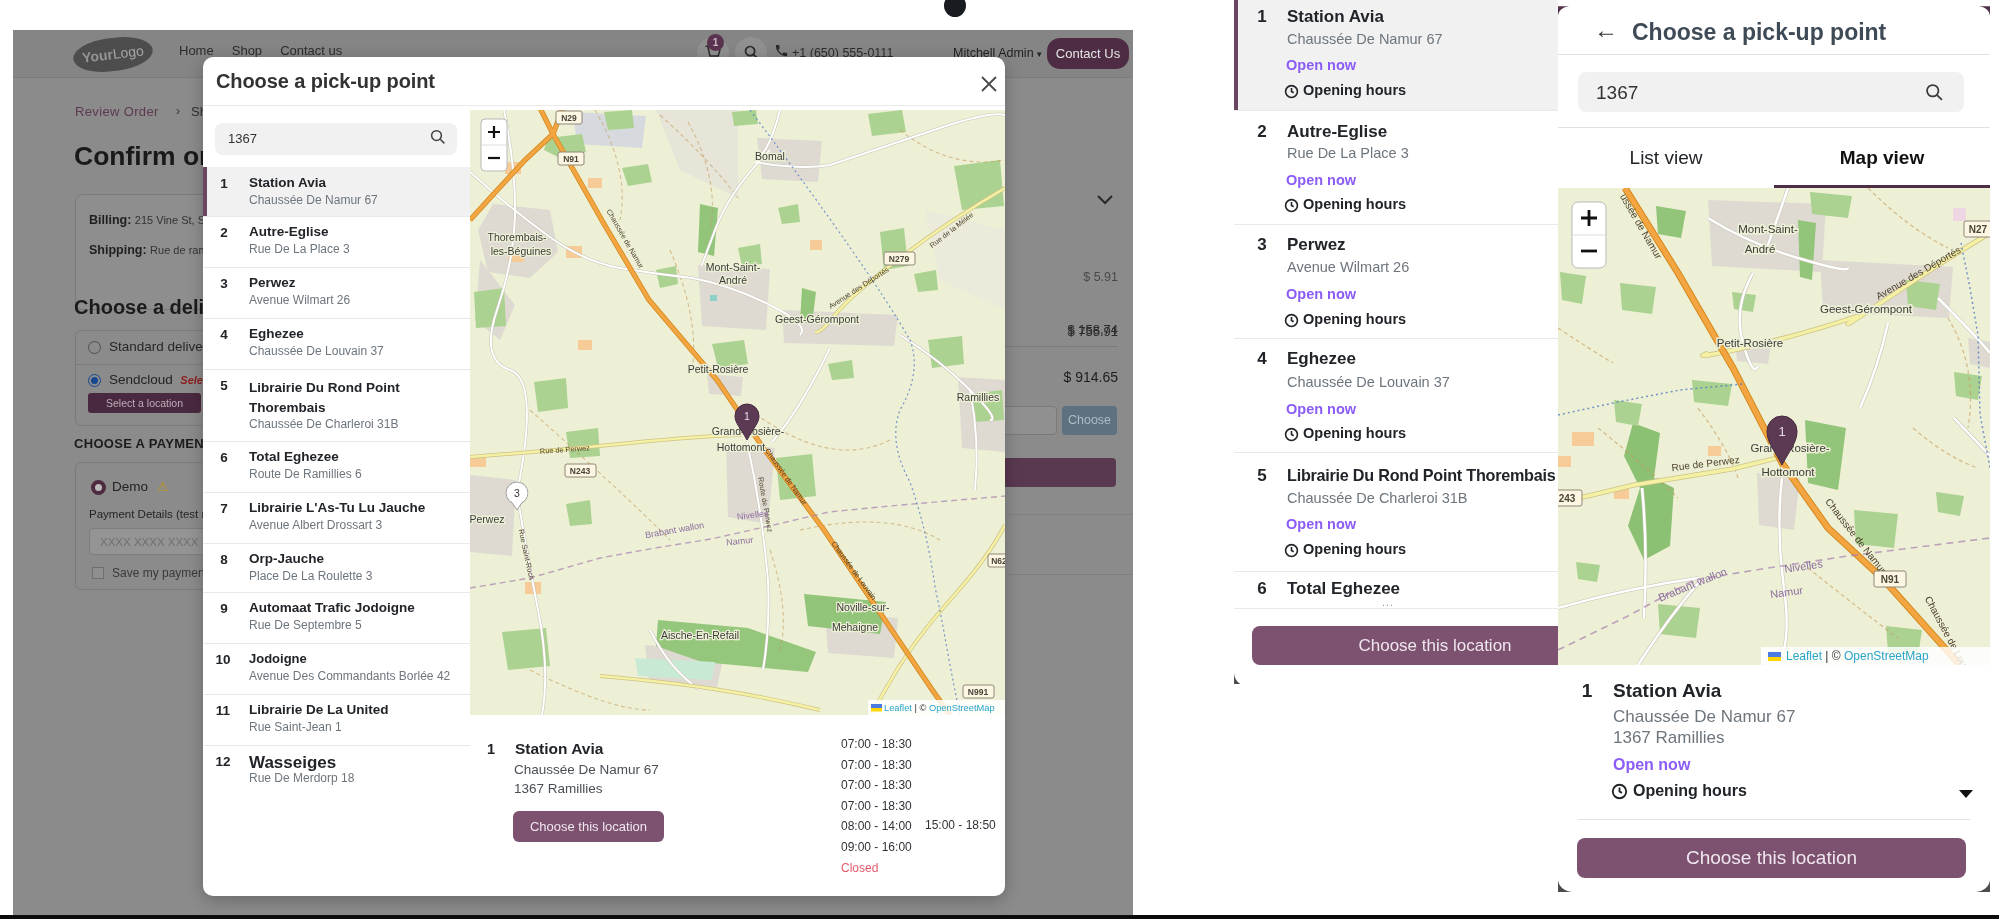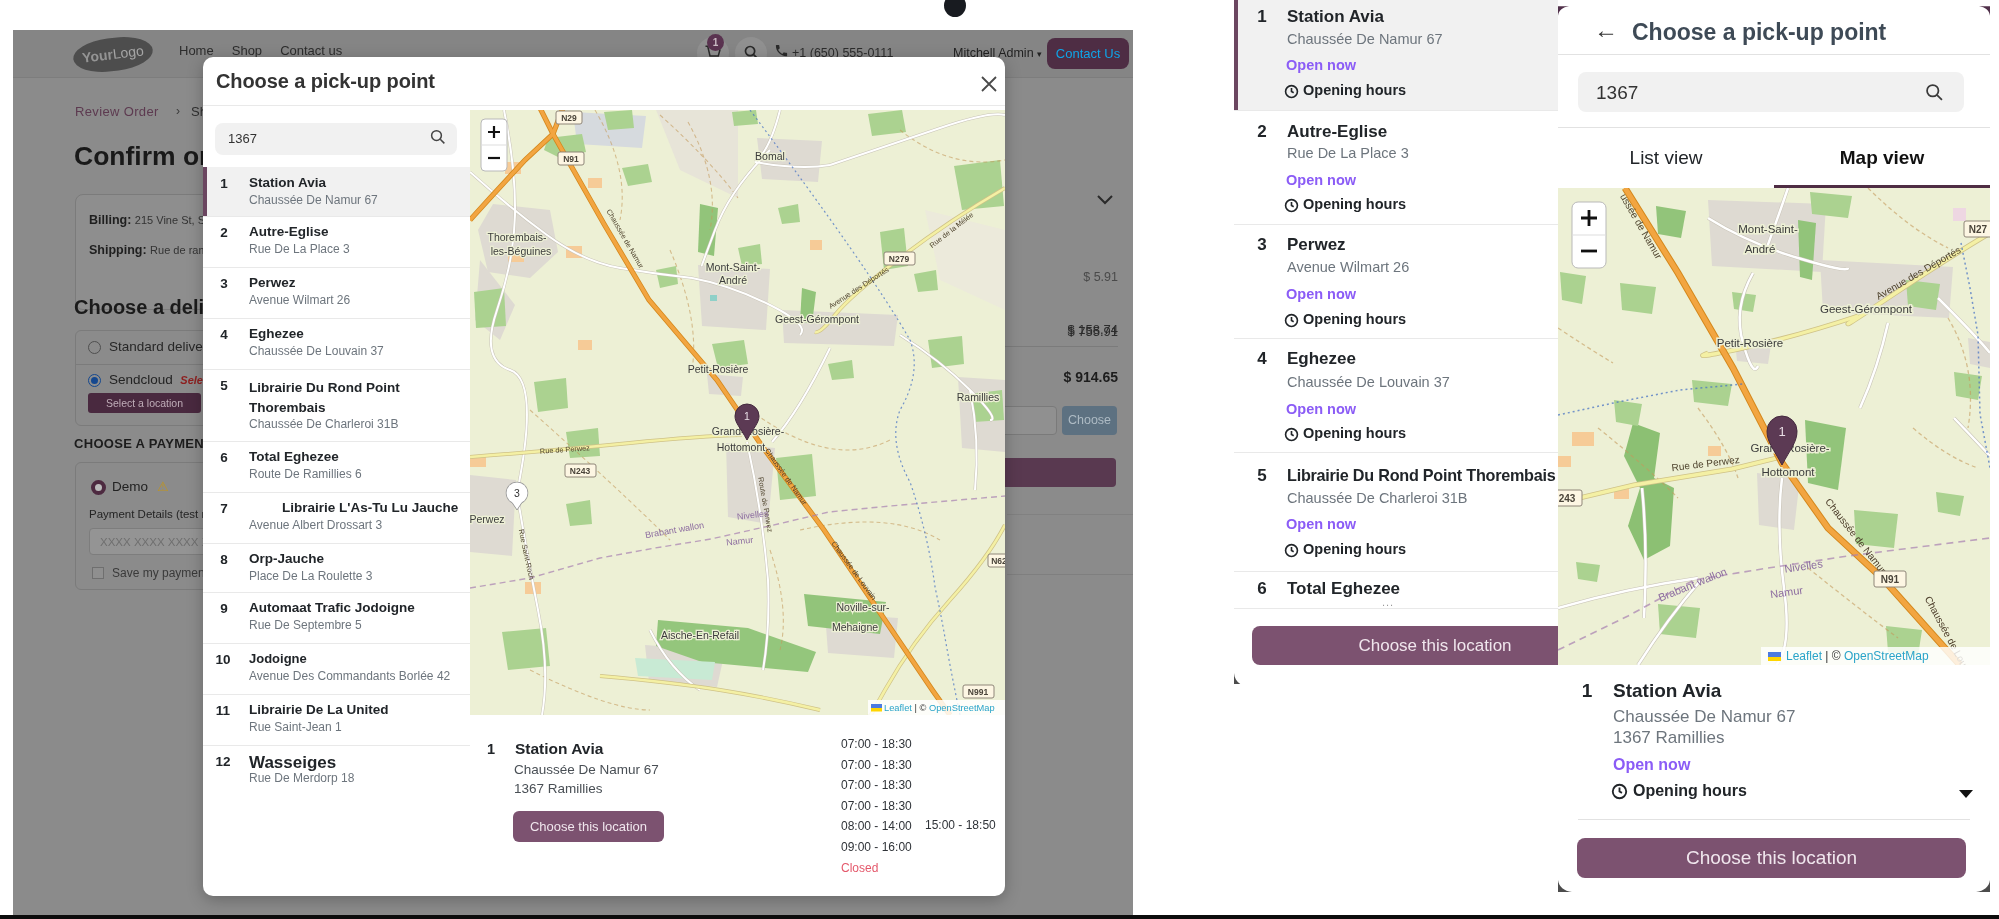--- a/index.html
+++ b/index.html
@@ -31,21 +31,21 @@
   <svg class="abs" style="left:730px;top:14px;" width="17" height="17" viewBox="0 0 24 24" fill="none" stroke="#2a2a2a" stroke-width="2.4">
         <circle cx="10" cy="10" r="6.5"></circle>
         <path d="M15 15l6 6"></path>
       </svg>
   <div class="abs" style="left:694px;top:4px;width:17px;height:17px;border-radius:50%;background:#5a3350;color:#c9bac3;font-size:10px;font-weight:bold;text-align:center;line-height:17px;">1</div>
   <svg class="abs" style="left:761px;top:13px;" width="15" height="15" viewBox="0 0 24 24" fill="#2a2a2a">
         <path d="M6.6 10.8c1.4 2.8 3.8 5.1 6.6 6.6l2.2-2.2c.3-.3.7-.4 1-.2 1.1.4 2.3.6 3.6.6.6 0 1 .4 1 1V20c0 .6-.4 1-1 1C10.6 21 3 13.4 3 4c0-.6.4-1 1-1h3.5c.6 0 1 .4 1 1 0 1.2.2 2.4.6 3.6.1.3 0 .7-.2 1l-2.3 2.2z"></path>
       </svg>
   <div class="abs" style="left:779px;top:16px;font-size:12.5px;color:#2c2c2c;">+1 (650) 555-0111</div>
   <div class="abs" style="left:940px;top:16px;font-size:12.5px;color:#222;">Mitchell Admin <span style="font-size:9px;">▾</span></div>
-  <div class="abs" style="left:1034px;top:8px;width:82px;height:31px;background:#4e2d44;border-radius:8px;color:#0ea5e9;font-size:13px;text-align:center;line-height:31px;">Contact Us</div>
+  <div class="abs" style="left:1034px;top:8px;width:82px;height:31px;background:#4e2d44;border-radius:13px;color:#e5e5e5;font-size:13px;text-align:center;line-height:31px;">Contact Us</div>
 </div>
 <div class="abs" style="left:62px;top:74px;font-size:13px;letter-spacing:.35px;color:#5d3a50;">Review Order</div>
     <div class="abs" style="left:163px;top:74px;font-size:12px;color:#3a3a3a;">›</div>
     <div class="abs" style="left:178px;top:74px;font-size:13px;color:#2f2f2f;">Shipping</div>
 <div class="abs" style="left:61px;top:111px;font-size:26.5px;font-weight:bold;color:#191919;white-space:nowrap;">Confirm order</div>
 <div class="abs" style="left:62px;top:164px;width:340px;height:116px;border:1px solid #7b7b7b;border-radius:8px;background:#8e8e8e;"></div>
 <div class="abs" style="left:76px;top:183px;font-size:12.5px;color:#1f1f1f;white-space:nowrap;"><b>Billing:</b> <span style="font-size:11px;color:#333;">215 Vine St, Scottsdale AZ 85257, United States</span></div>
 <div class="abs" style="left:76px;top:213px;font-size:12.5px;color:#1f1f1f;white-space:nowrap;"><b>Shipping:</b> <span style="font-size:11px;color:#333;">Rue de ramillies 1, Bruxelles</span></div>
 <div class="abs" style="left:61px;top:266px;font-size:20px;font-weight:bold;color:#1b1b1b;white-space:nowrap;">Choose a delivery method</div>
 <div class="abs" style="left:62px;top:300px;width:340px;height:96px;border:1px solid #7b7b7b;border-radius:6px;"></div>
@@ -65,21 +65,21 @@
 <div class="abs" style="left:76px;top:498px;width:300px;height:27px;background:#949494;border:1px solid #7d7d7d;border-radius:4px;color:#6f6f6f;font-size:11.5px;line-height:26px;padding-left:10px;white-space:nowrap;">XXXX XXXX XXXX XXXX</div>
 <div class="abs" style="left:79px;top:537px;width:12px;height:12px;border:1.5px solid #6f6f6f;background:#8f8f8f;"></div>
 <div class="abs" style="left:99px;top:536px;font-size:12px;color:#3a3a3a;white-space:nowrap;">Save my payment details</div>
 <svg class="abs" style="left:1083px;top:164px;" width="18" height="12" viewBox="0 0 18 12" fill="none" stroke="#2a2a2a" stroke-width="2">
       <path d="M2 2l7 7 7-7"></path>
     </svg>
 <div class="abs" style="left:905px;top:240px;width:200px;text-align:right;font-size:12.5px;color:#4a4a4a;">$ 5.91</div>
 <div class="abs" style="left:905px;top:267px;width:200px;text-align:right;font-size:13px;color:#2c2c2c;margin-top:27px;">$ 755.91</div>
 <div class="abs" style="left:905px;top:292px;width:200px;text-align:right;font-size:13px;color:#2c2c2c;">$ 158.74</div>
 <div class="abs" style="left:950px;top:316px;width:155px;height:1px;background:#7b7b7b;"></div>
-<div class="abs" style="left:905px;top:339px;width:200px;text-align:right;font-size:14px;font-weight:bold;color:#1d1d1d;">$ 914.65</div>
+<div class="abs" style="left:905px;top:339px;width:200px;text-align:right;font-size:14px;font-weight:normal;color:#1d1d1d;">$ 914.65</div>
 <div class="abs" style="left:958px;top:376px;width:86px;height:29px;background:#909090;border:1px solid #7a7a7a;border-radius:4px;"></div>
     <div class="abs" style="left:1049px;top:376px;width:55px;height:29px;background:#5d7181;border-radius:4px;color:#aebbc4;font-size:12.5px;text-align:center;line-height:29px;">Choose</div>
 <div class="abs" style="left:900px;top:428px;width:203px;height:29px;background:#593950;border-radius:4px;"></div>
     <div class="abs" style="left:994px;top:484px;width:126px;height:1px;background:#818181;"></div>
     <div class="abs" style="left:994px;top:544px;width:126px;height:1px;background:#7f7f7f;"></div>
 <div id="modal">
   <div class="abs" style="left:13px;top:13px;font-size:20px;font-weight:bold;color:#333;letter-spacing:-0.1px;">Choose a pick-up point</div>
   <svg class="abs" style="left:776px;top:17px;" width="20" height="20" viewBox="0 0 20 20" stroke="#4a4a4a" stroke-width="1.8">
         <path d="M3 3l14 14M17 3L3 17"></path>
       </svg>
@@ -109,21 +109,21 @@
   <div class="sep" style="left:0;top:312px;width:267px;"></div>
   <div class="abs" style="left:13px;top:321px;width:16px;text-align:center;font-size:13.5px;font-weight:bold;color:#212529;">5</div>
   <div class="abs" style="left:46px;top:321px;width:190px;font-size:13.5px;font-weight:bold;color:#212529;line-height:19.5px;">Librairie Du Rond Point Thorembais</div>
   <div class="abs" style="left:46px;top:360px;font-size:12px;color:#6d757d;">Chaussée De Charleroi 31B</div>
   <div class="sep" style="left:0;top:384px;width:267px;"></div>
   <div class="abs" style="left:13px;top:393px;width:16px;text-align:center;font-size:13.5px;font-weight:bold;color:#212529;">6</div>
   <div class="abs" style="left:46px;top:392px;font-size:13.5px;font-weight:bold;color:#212529;">Total Eghezee</div>
   <div class="abs" style="left:46px;top:410px;font-size:12px;color:#6d757d;">Route De Ramillies 6</div>
   <div class="sep" style="left:0;top:435px;width:267px;"></div>
   <div class="abs" style="left:13px;top:444px;width:16px;text-align:center;font-size:13.5px;font-weight:bold;color:#212529;">7</div>
-  <div class="abs" style="left:46px;top:443px;font-size:13.5px;font-weight:bold;color:#212529;white-space:nowrap;margin-left:33px;">Librairie L'As-Tu Lu Jauche</div>
+  <div class="abs" style="left:46px;top:443px;font-size:13.5px;font-weight:bold;color:#212529;white-space:nowrap;">Librairie L'As-Tu Lu Jauche</div>
   <div class="abs" style="left:46px;top:461px;font-size:12px;color:#6d757d;">Avenue Albert Drossart 3</div>
   <div class="sep" style="left:0;top:486px;width:267px;"></div>
   <div class="abs" style="left:13px;top:495px;width:16px;text-align:center;font-size:13.5px;font-weight:bold;color:#212529;">8</div>
   <div class="abs" style="left:46px;top:494px;font-size:13.5px;font-weight:bold;color:#212529;">Orp-Jauche</div>
   <div class="abs" style="left:46px;top:512px;font-size:12px;color:#6d757d;">Place De La Roulette 3</div>
   <div class="sep" style="left:0;top:535px;width:267px;"></div>
   <div class="abs" style="left:13px;top:544px;width:16px;text-align:center;font-size:13.5px;font-weight:bold;color:#212529;">9</div>
   <div class="abs" style="left:46px;top:543px;font-size:13.5px;font-weight:bold;color:#212529;">Automaat Trafic Jodoigne</div>
   <div class="abs" style="left:46px;top:561px;font-size:12px;color:#6d757d;">Rue De Septembre 5</div>
   <div class="sep" style="left:0;top:586px;width:267px;"></div>

